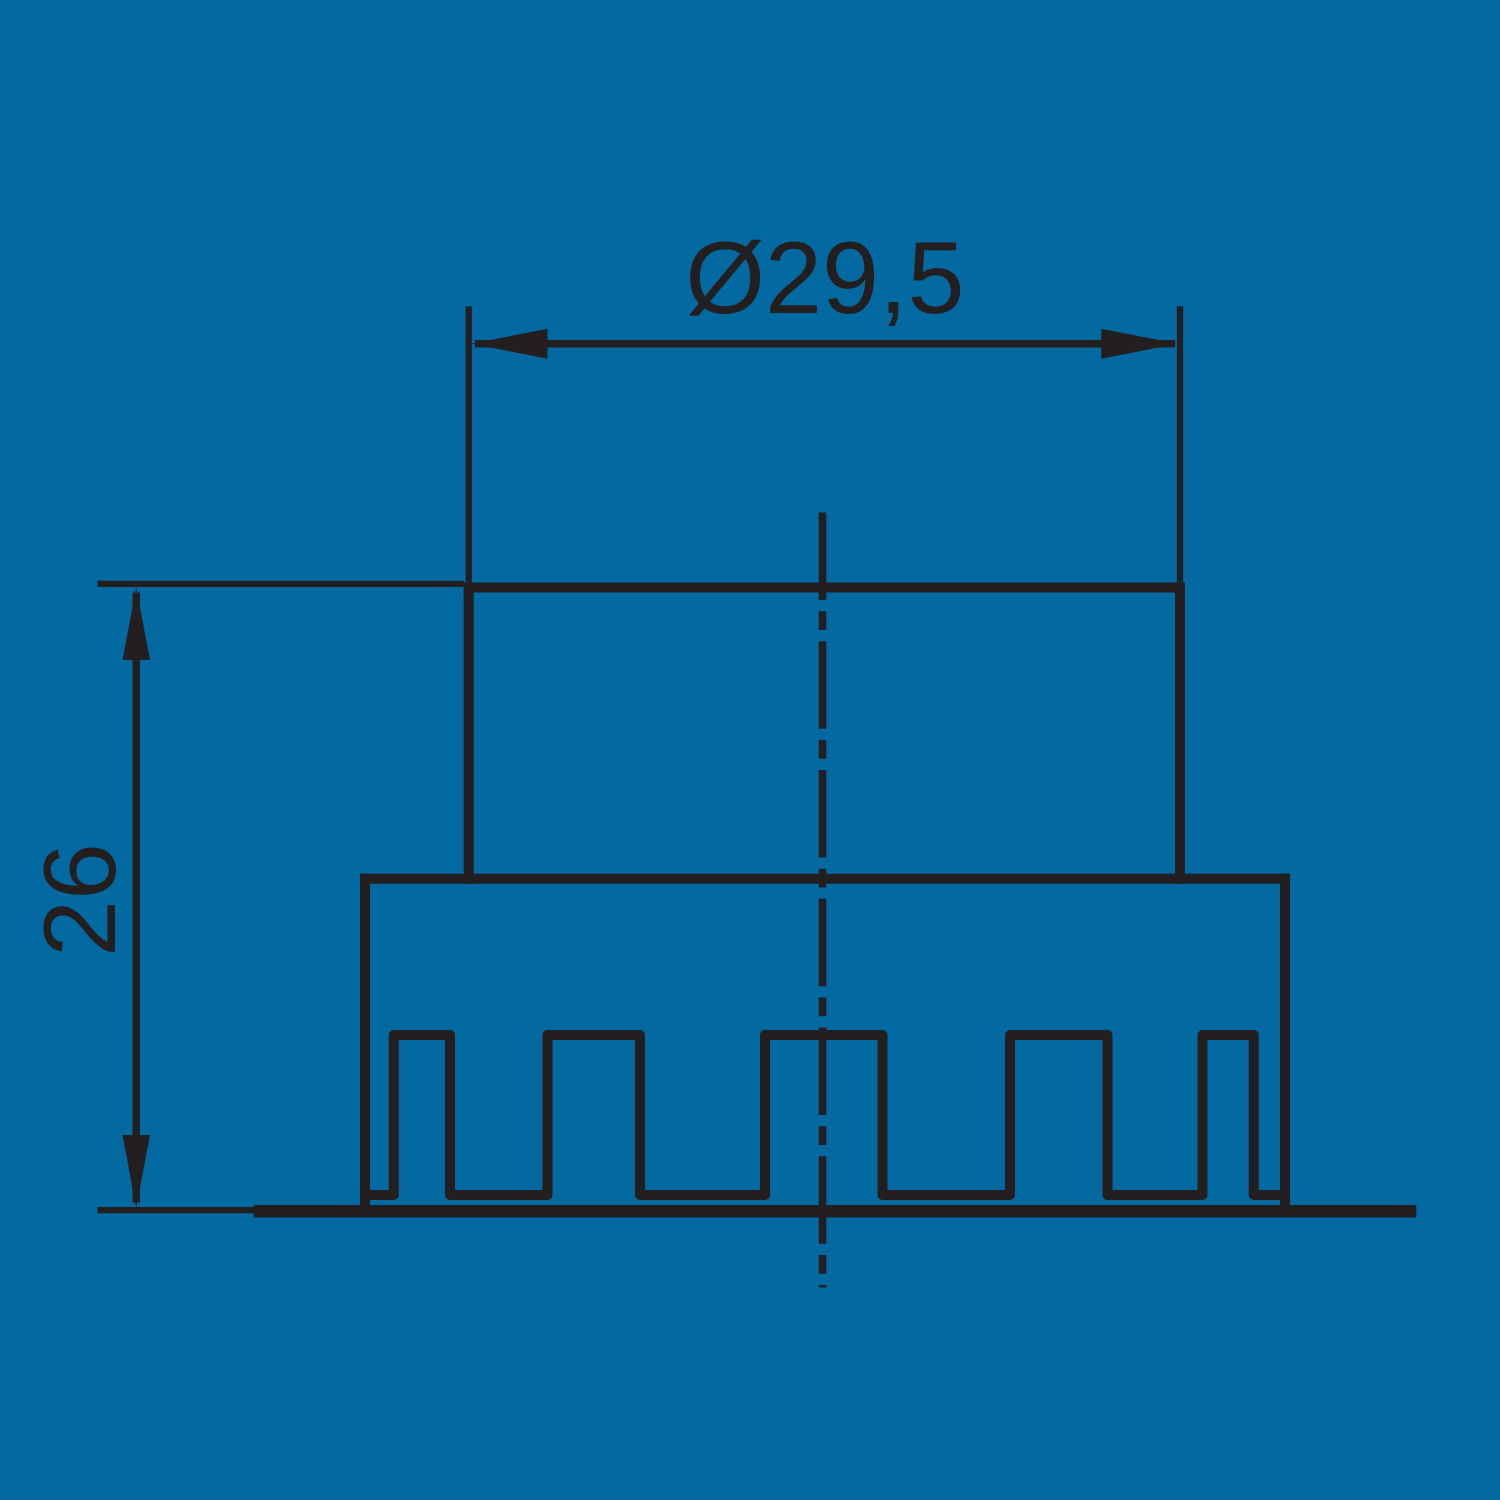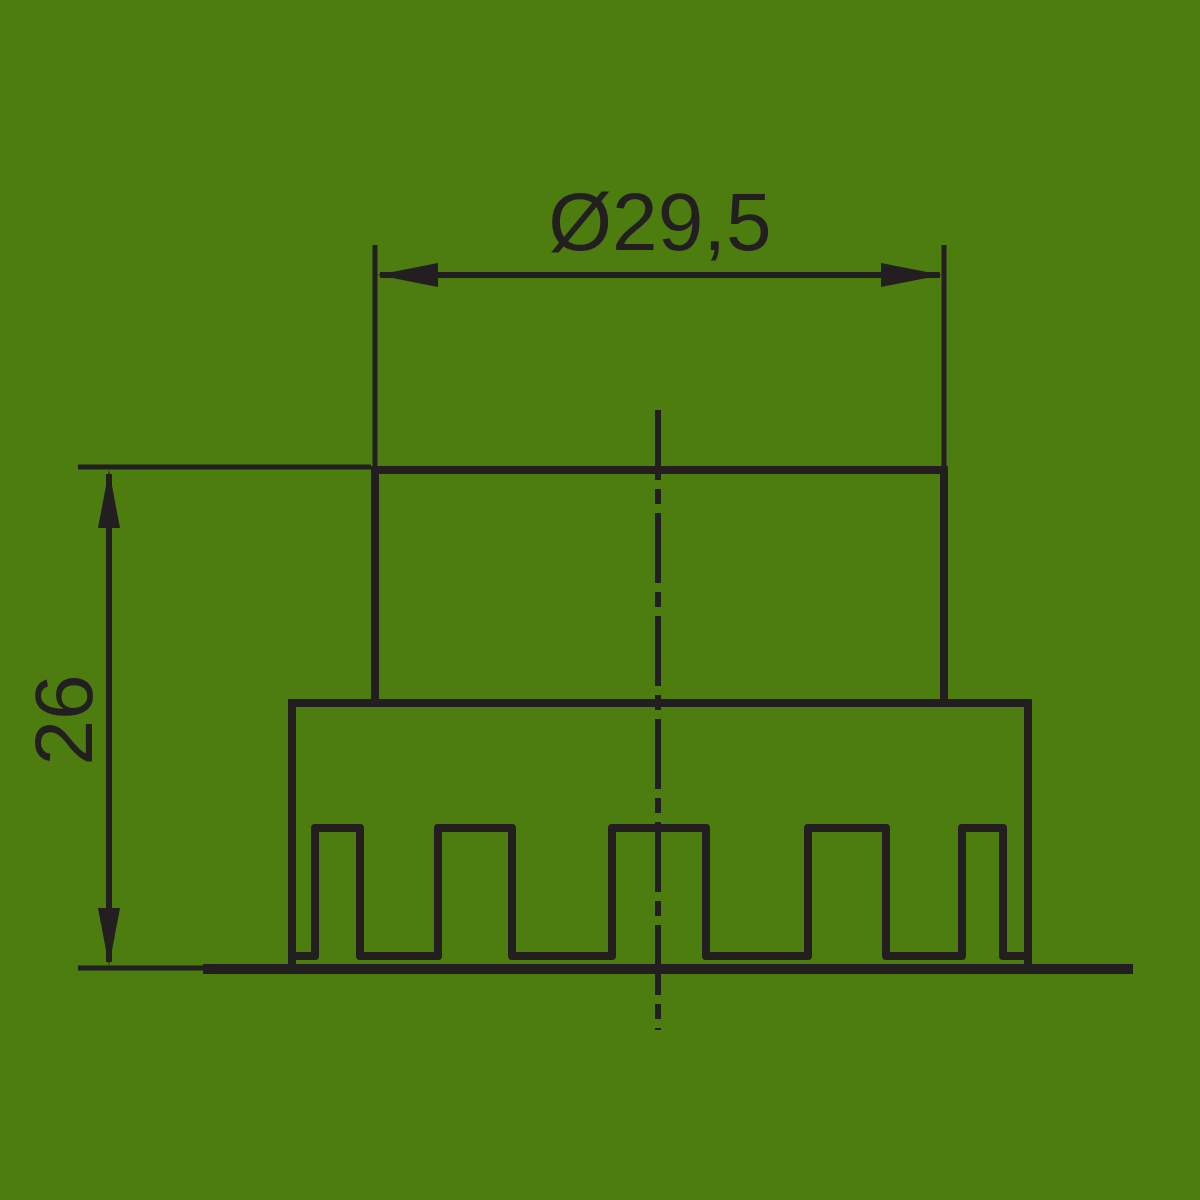--- a/index.html
+++ b/index.html
@@ -7,21 +7,21 @@
     padding: 0;
     width: 1200px;
     height: 1200px;
     background: #ffffff;
     overflow: hidden;
   }
   .canvas {
     position: relative;
     width: 1200px;
     height: 1200px;
-    background: #4d7c0f;
+    background: #0369a1;
   }
   svg {
     display: block;
   }
   svg text {
     font-family: "Liberation Sans", "DejaVu Sans", sans-serif;
     font-size: 82px;
   }
 </style>
 </head>

